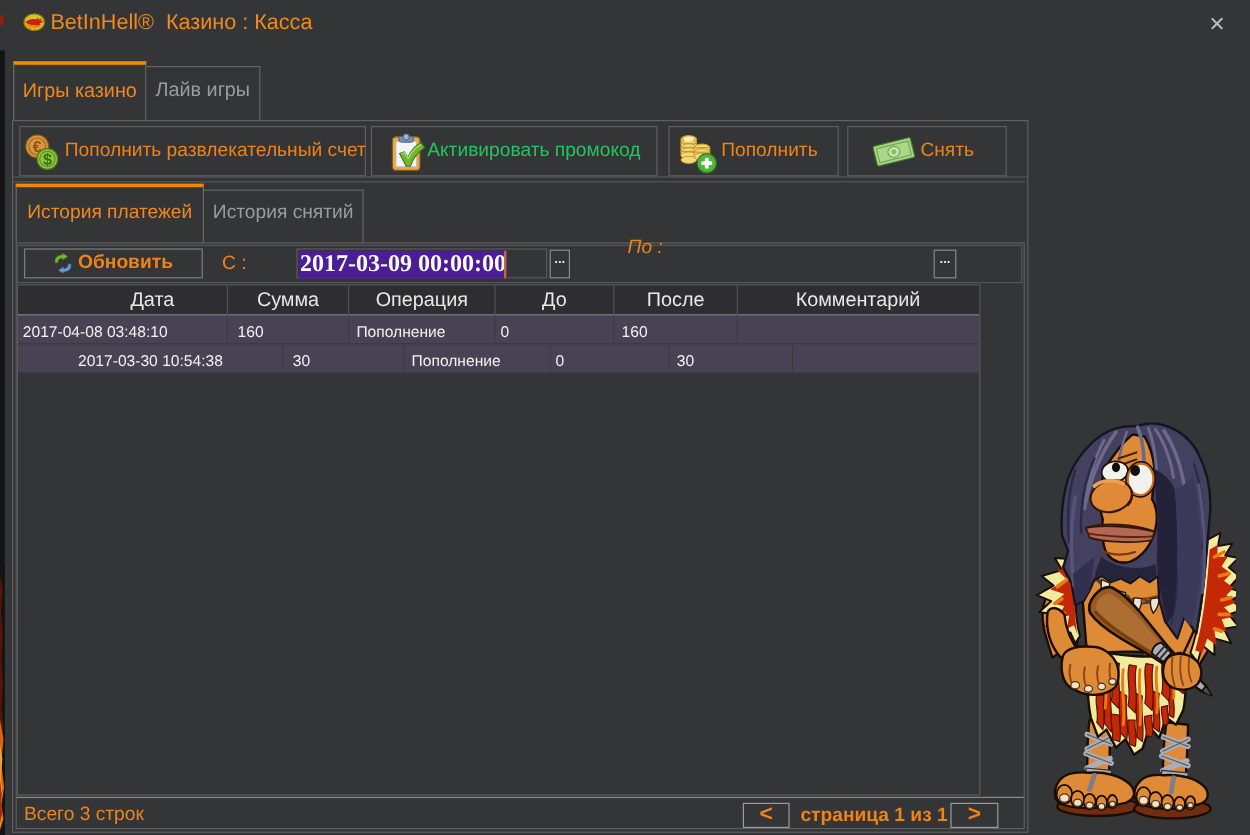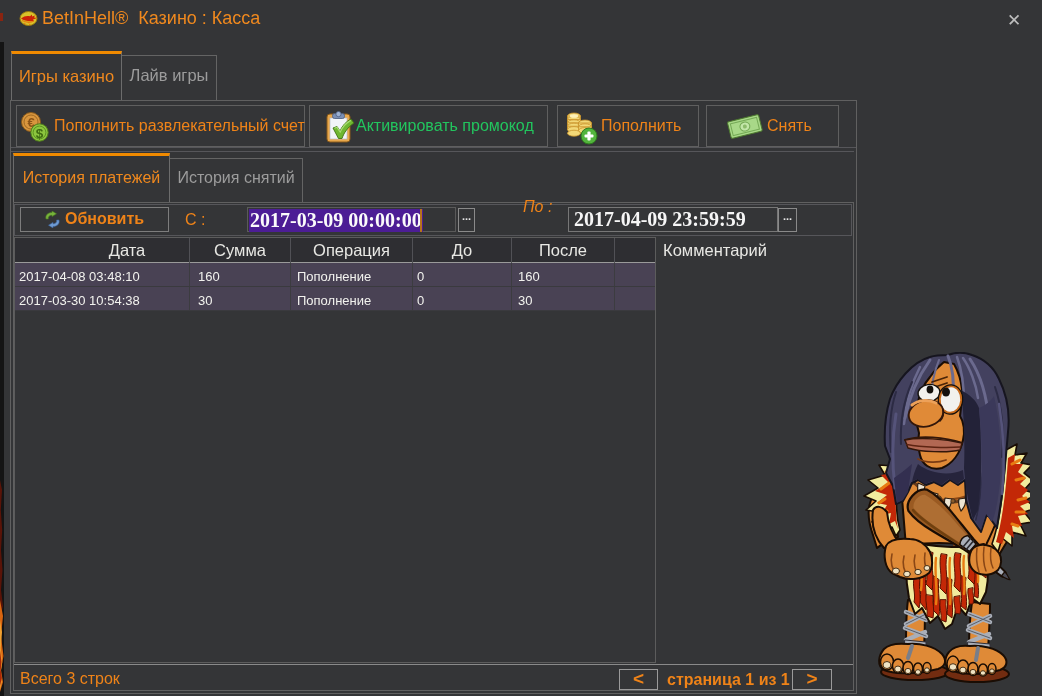--- a/index.html
+++ b/index.html
@@ -125,34 +125,31 @@
   </div>
   <div class="abs" style="left:185px;top:211px;font-size:16px;color:#ef8318;">С :</div>
   <div class="abs" style="left:247px;top:207px;width:209px;height:25px;border:1px solid #5a5a5a;background:#343537;">
     <div class="abs" style="left:1px;top:1px;height:23px;background:#4c1d95;padding:0 1px;">
       <span style="font-family:'Liberation Serif',serif;font-weight:bold;font-size:20px;color:#fbfbfb;line-height:23px;">2017-03-09 00:00:00</span>
     </div>
     <div class="abs" style="left:172px;top:1px;width:2px;height:23px;background:#b5731d;"></div>
   </div>
   <div class="abs" style="left:458px;top:208px;width:17px;height:24px;border:1px solid #8a8a8a;color:#e8e8e8;font-weight:bold;font-size:11px;text-align:center;line-height:14px;">...</div>
   <div class="abs" style="left:523px;top:198px;font-size:16px;color:#ef8318;font-style:italic;">По :</div>
-  <div class="abs" style="left:568px;top:207px;width:210px;height:25px;border:1px solid #777;background:#343537;">
-    <span class="abs" style="left:5px;top:0;font-family:'Liberation Serif',serif;font-weight:bold;font-size:20px;color:#f6f6f6;line-height:23px;">2017-04-09 23:59:59</span>
-  </div>
   <div class="abs" style="left:778px;top:208px;width:19px;height:24px;border:1px solid #8a8a8a;color:#e8e8e8;font-weight:bold;font-size:11px;text-align:center;line-height:14px;">...</div>
 
-  <div class="abs" style="left:14px;top:237px;width:642px;height:426px;border:1px solid #5c5c5c;background:#343537;">
+  <div class="abs" style="left:14px;top:237px;width:803px;height:426px;border:1px solid #5c5c5c;background:#343537;">
     <div id="thead" style="height:25px;background:#2e2e32;border-bottom:1px solid #9a9a9a;color:#e8e8e4;font-size:16.5px;">
       <div class="hc" style="width:175px;">Дата</div><div class="hc" style="width:101px;">Сумма</div><div class="hc" style="width:122px;">Операция</div><div class="hc" style="width:99px;">До</div><div class="hc" style="width:103px;">После</div><div class="hc" style="width:200px;border-right:none;">Комментарий</div>
     </div>
     <div class="trow" style="background:#494254;">
       <div class="tc" style="width:175px;">2017-04-08 03:48:10</div><div class="tc" style="width:101px;padding-left:8px;">160</div><div class="tc" style="width:122px;padding-left:6px;">Пополнение</div><div class="tc" style="width:99px;">0</div><div class="tc" style="width:103px;padding-left:6px;">160</div><div class="tc" style="width:200px;border-right:none;"></div>
     </div>
     <div class="trow" style="background:#494254;">
-      <div class="tc" style="width:175px;">2017-03-30 10:54:38</div><div class="tc" style="width:101px;padding-left:8px;">30</div><div class="tc" style="width:122px;padding-left:6px;">Пополнение</div><div class="tc" style="width:99px;">0</div><div class="tc" style="width:103px;padding-left:6px;">30</div><div class="tc" style="width:200px;border-right:none;"></div>
+      <div class="tc" style="width:175px;margin-left:46px;">2017-03-30 10:54:38</div><div class="tc" style="width:101px;padding-left:8px;">30</div><div class="tc" style="width:122px;padding-left:6px;">Пополнение</div><div class="tc" style="width:99px;">0</div><div class="tc" style="width:103px;padding-left:6px;">30</div><div class="tc" style="width:200px;border-right:none;"></div>
     </div>
   </div>
   <style>
     .hc{display:inline-block;height:25px;line-height:25px;text-align:center;vertical-align:top;border-right:1px solid #515156;}
     .hc:first-child{text-indent:50px;}
     .trow{height:24px;border-bottom:1px solid #3a3a3e;color:#f2f2ee;font-size:13px;}
     .tc{display:inline-block;height:23px;line-height:27px;vertical-align:top;border-right:1px solid #3c3c40;padding-left:4px;}
   </style>
 
   <div class="abs" style="left:14px;top:664px;width:839px;height:27px;border-top:1px solid #8a8a8a;"></div>

